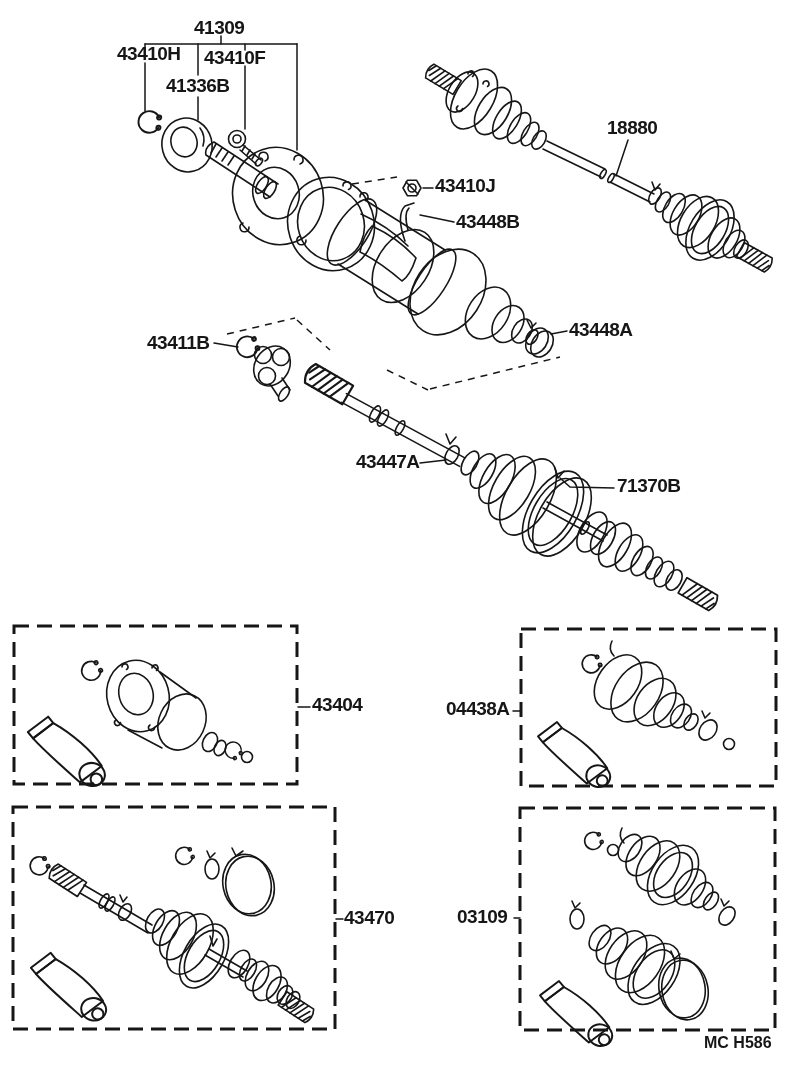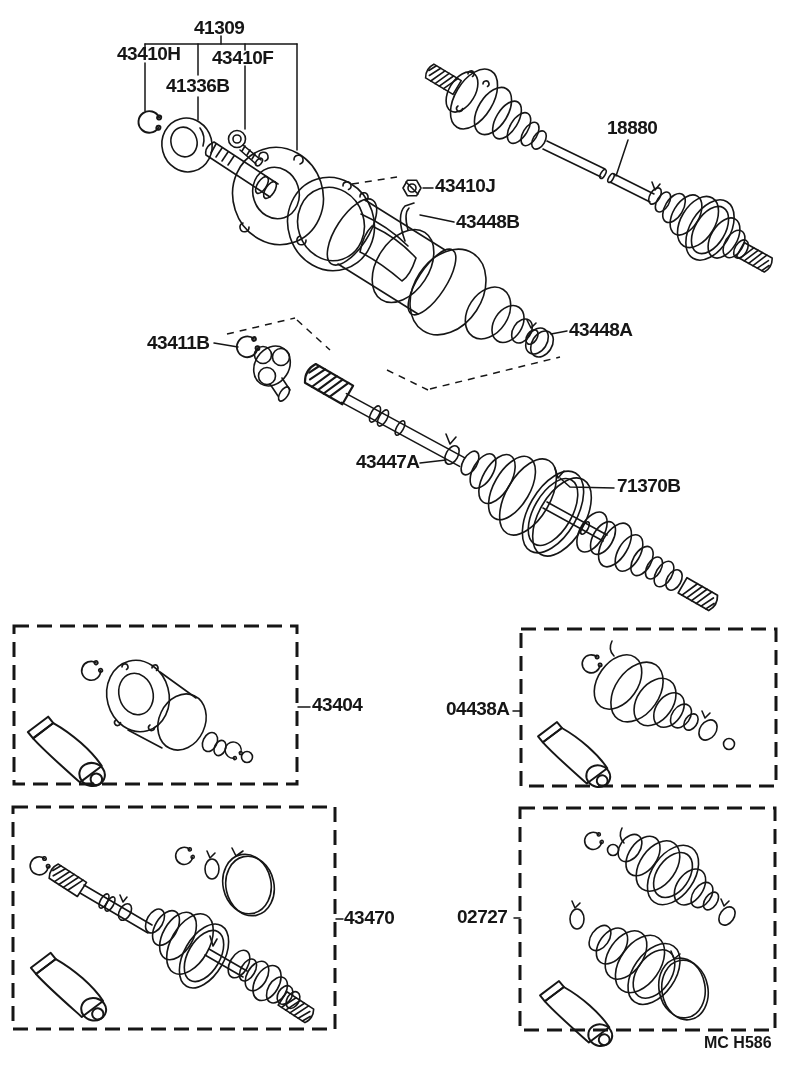--- a/index.html
+++ b/index.html
@@ -313,28 +313,28 @@
       <ellipse cx="654" cy="974" rx="17" ry="27" transform="rotate(35 654 974)"></ellipse>
       <ellipse cx="682" cy="988" rx="23" ry="30" transform="rotate(-10 682 988)"></ellipse>
       <ellipse cx="685" cy="990" rx="23" ry="30" transform="rotate(-10 685 990)"></ellipse>
       <path d="M674,959 L671,951 M674,959 L680,954"></path>
       <use href="#tube" transform="translate(542,986) rotate(12) scale(1.2)"></use>
     </g>
   </svg>
 
   <div class="callout" style="left:194px;top:18px">41309</div>
   <div class="callout" style="left:117px;top:44px">43410H</div>
-  <div class="callout" style="left:212px;top:48px">43410F</div>
+  <div class="callout" style="left:204px;top:48px">43410F</div>
   <div class="callout" style="left:166px;top:76px">41336B</div>
   <div class="callout" style="left:607px;top:118px">18880</div>
   <div class="callout" style="left:435px;top:176px">43410J</div>
   <div class="callout" style="left:456px;top:212px">43448B</div>
   <div class="callout" style="left:569px;top:320px">43448A</div>
   <div class="callout" style="left:147px;top:333px">43411B</div>
   <div class="callout" style="left:356px;top:452px">43447A</div>
   <div class="callout" style="left:617px;top:476px">71370B</div>
   <div class="callout" style="left:312px;top:695px">43404</div>
   <div class="callout" style="left:446px;top:699px">04438A</div>
   <div class="callout" style="left:344px;top:908px">43470</div>
-  <div class="callout" style="left:457px;top:907px">02727</div>
+  <div class="callout" style="left:457px;top:907px">03109</div>
 
   <div class="callout footer-code" style="left:704px;top:1035px">MC H586</div>
 </div>
 
 </body></html>

